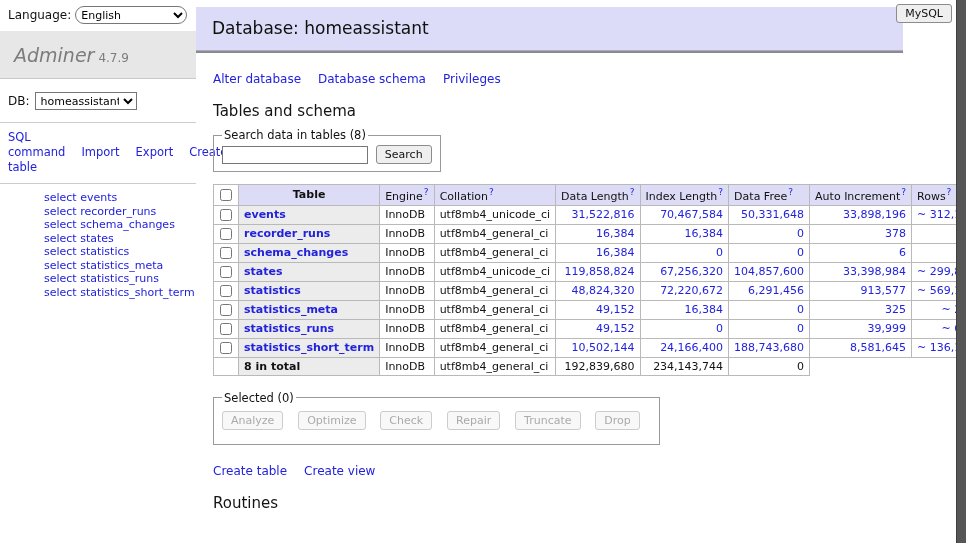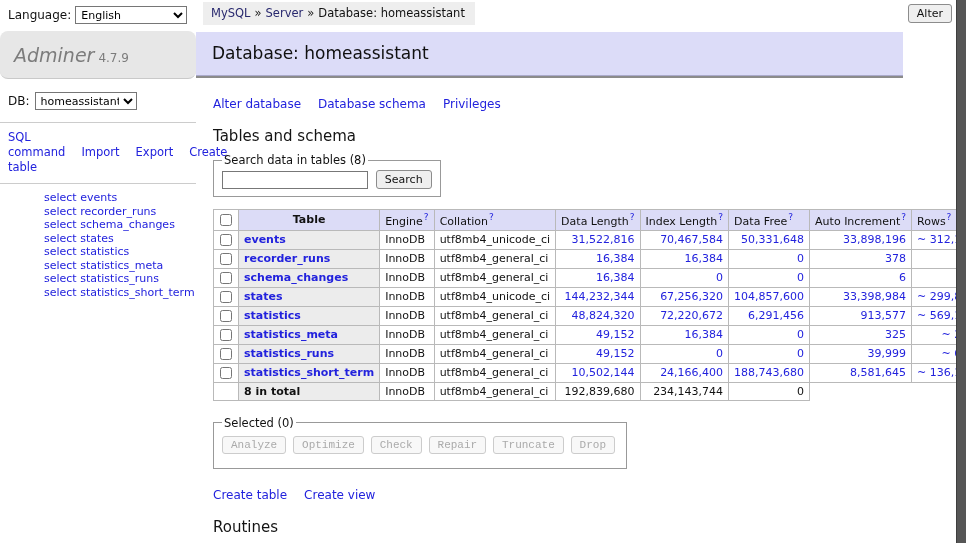--- a/index.html
+++ b/index.html
@@ -16,24 +16,24 @@
   .scrollbar { position: absolute; right: 0; top: 0; width: 10px; height: 543px; background: #565656; border-left: 1px solid #3e3e3e; }
 
   
   #sidebar { position: absolute; left: 0; top: 0; width: 196px; }
   .lang-row { margin: 6px 0 0 8px; white-space: nowrap; }
   .lang-row label { margin-right: 4px; }
   select {
     font-family: "DejaVu Sans", sans-serif; font-size: 11px;
     background: #fff; border: 1px solid #767676; height: 18px; padding: 0 1px;
   }
-  .lang-row select { width: 112px; }
+  .lang-row select { width: 112px; border-radius: 9px; }
   h1.brand {
     margin: 7px 0 0; padding: 9px 14px 10px; font-weight: normal;
-    background: var(--band_bg, #e7e7e7); border-bottom: 1px solid #c9c9c9; border-radius: 8px;
+    background: var(--band_bg, #e7e7e7); border-bottom: 1px solid #c9c9c9;
   }
   h1.brand a { font-style: italic; font-size: 19px; color: #7c7c7c; }
   h1.brand .version { font-size: 12px; color: #7c7c7c; margin-left: 4px; }
   .db-row { margin: 13px 0 12px 8px; white-space: nowrap; }
   .db-row label { margin-right: 5px; }
   .db-row select { width: 102px; }
   .side-sep { border: 0; border-top: 1px solid #ccc; margin: 0 0 0 0; }
   .main-links { margin: 7px 0 8px 8px; width: 180px; line-height: 15px; }
   .main-links a { margin-right: 16px; font-size: 11.5px; }
   ul.table-links { margin: 7px 0 0 8px; padding: 0; list-style: none; }
@@ -95,21 +95,21 @@
   input[type="checkbox"] { width: 12px; height: 12px; margin: 1px; vertical-align: middle; }
 
   
   .mw-table { min-width: 118px; } .mw-engine { min-width: 40px; } .mw-coll { min-width: 88px; }
   .mw-dlen { min-width: 62px; } .mw-ilen { min-width: 64px; } .mw-free { min-width: 56px; }
   .mw-auto { min-width: 72px; } .mw-rows { min-width: 48px; }
 
   
   .selected-fieldset { margin-top: 15px; }
   .btn-row { margin: 3px 0 7px; }
-  .btn-row button { margin-right: 3px; font-family: Liberation Mono, monospace; }
+  .btn-row button { margin-right: 11px; }
   .move-row { white-space: nowrap; font-size: 12px; }
   .move-row select { width: 148px; margin: 0 4px; }
   .move-row button { margin-right: 3px; }
   .move-row .ovw { margin-left: 4px; }
   .move-row label { cursor: pointer; }
 
   .create-links { margin: 19px 0 0 17px; }
   .create-links a, .routine-links a { margin-right: 17px; }
 </style>
 </head>
@@ -134,23 +134,20 @@
       <li><a>select schema_changes</a></li>
       <li><a>select states</a></li>
       <li><a>select statistics</a></li>
       <li><a>select statistics_meta</a></li>
       <li><a>select statistics_runs</a></li>
       <li><a>select statistics_short_term</a></li>
     </ul>
 </div>
 
 <div id="content">
-  <div class="breadcrumb">
-    <a>MySQL</a><span class="sep">»</span><a>Server</a><span class="sep">»</span><span>Database: homeassistant</span>
-  </div>
 
   <h2 class="page-title">Database: homeassistant</h2>
 
   <p class="db-links"><a>Alter database</a><a>Database schema</a><a>Privileges</a></p>
 
   <h3>Tables and schema</h3>
 
   <fieldset class="search-fieldset">
     <legend>Search data in tables (8)</legend>
     <input type="text" class="search-input" value="" style="">
@@ -203,21 +200,21 @@
           <td class="num"><a>0</a></td>
           <td class="num"><a>0</a></td>
           <td class="num"><a>6</a></td>
           <td class="num"><a>~ 3</a></td>
         </tr>
         <tr>
           <td class="check"><input type="checkbox" style=""></td>
           <th class="name"><a>states</a></th>
           <td>InnoDB</td>
           <td>utf8mb4_unicode_ci</td>
-          <td class="num"><a>144,232,344</a></td>
+          <td class="num"><a>119,858,824</a></td>
           <td class="num"><a>67,256,320</a></td>
           <td class="num"><a>104,857,600</a></td>
           <td class="num"><a>33,398,984</a></td>
           <td class="num"><a>~ 299,833</a></td>
         </tr>
         <tr>
           <td class="check"><input type="checkbox" style=""></td>
           <th class="name"><a>statistics</a></th>
           <td>InnoDB</td>
           <td>utf8mb4_general_ci</td>
@@ -288,15 +285,15 @@
   </fieldset>
 
   <p class="create-links"><a>Create table</a><a>Create view</a></p>
 
   <h3>Routines</h3>
   
 
   
 </div>
 
-<button class="logout-btn">Alter</button>
+<button class="logout-btn">MySQL</button>
 
 <div class="scrollbar"></div>
 
 </body></html>

